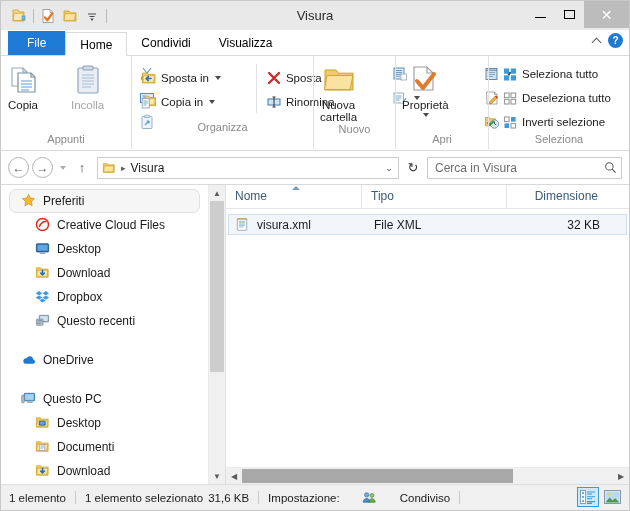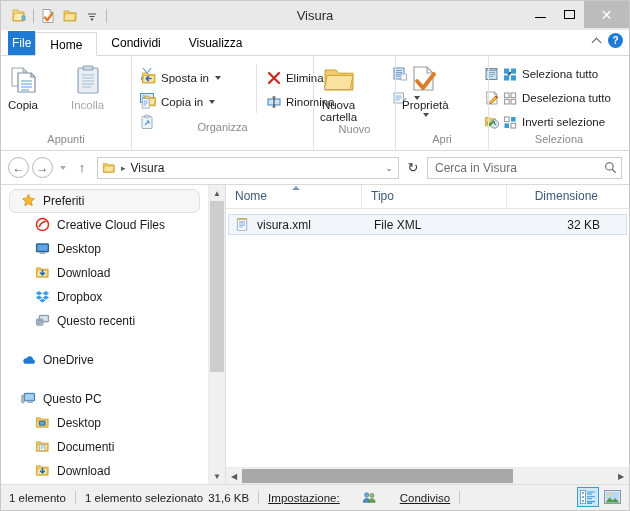--- a/index.html
+++ b/index.html
@@ -117,21 +117,21 @@
     line-height: 24px;
     padding: 0 14px;
     font-size: 12px;
     color: #000000;
     box-sizing: border-box;
   }
   .tab.file {
     background: #1e7ad4;
     color: #ffffff;
     margin-left: 7px;
-    padding: 0 4px;
+    padding: 0 19px;
   }
   .tab.active {
     background: #ffffff;
     border: 1px solid #d9d9d9;
     border-bottom: 1px solid #ffffff;
     margin-bottom: -1px;
     position: relative;
     z-index: 2;
   }
   .tabbar-right {
@@ -482,21 +482,21 @@
     font-size: 11.5px;
     color: #1b1b1b;
     padding-left: 8px;
     position: relative;
   }
   .st-sep {
     width: 1px; height: 13px;
     background: #c9c9c9;
     margin: 0 9px;
   }
-  .st-share { display: flex; align-items: center; gap: 22px; text-decoration: underline; }
+  .st-share { display: flex; align-items: center; gap: 22px; }
   .viewbtns {
     position: absolute;
     right: 6px; top: 2px;
     display: flex;
     gap: 2px;
   }
   .viewbtn {
     width: 22px; height: 20px;
     display: flex; align-items: center; justify-content: center;
     box-sizing: border-box;
@@ -656,21 +656,21 @@
             <i class="caret-dn"></i>
           </div>
         </div>
         <div class="smallcol" style="width:88px; border-left:1px solid #e2e2e2; padding-left:6px">
           <div class="smallbtn">
             <span class="iconbox">
               <svg width="16" height="16" viewBox="0 0 16 16">
                 <path d="M3 3l10 10M13 3L3 13" stroke="#cf2a24" stroke-width="2.3" stroke-linecap="round"></path>
               </svg>
             </span>
-            <span>Elimina</span>
+            <span>Sposta</span>
             <i class="caret-dn"></i>
           </div>
           <div class="smallbtn">
             <span class="iconbox">
               <svg width="16" height="16" viewBox="0 0 16 16">
                 <rect x="2" y="5" width="12" height="6" fill="#cfe4f5" stroke="#3f7fb5" stroke-width="1"></rect>
                 <path d="M8 3v10M6.5 3h3M6.5 13h3" stroke="#2f2f2f" stroke-width="1"></path>
               </svg>
             </span>
             <span>Rinomina</span>

